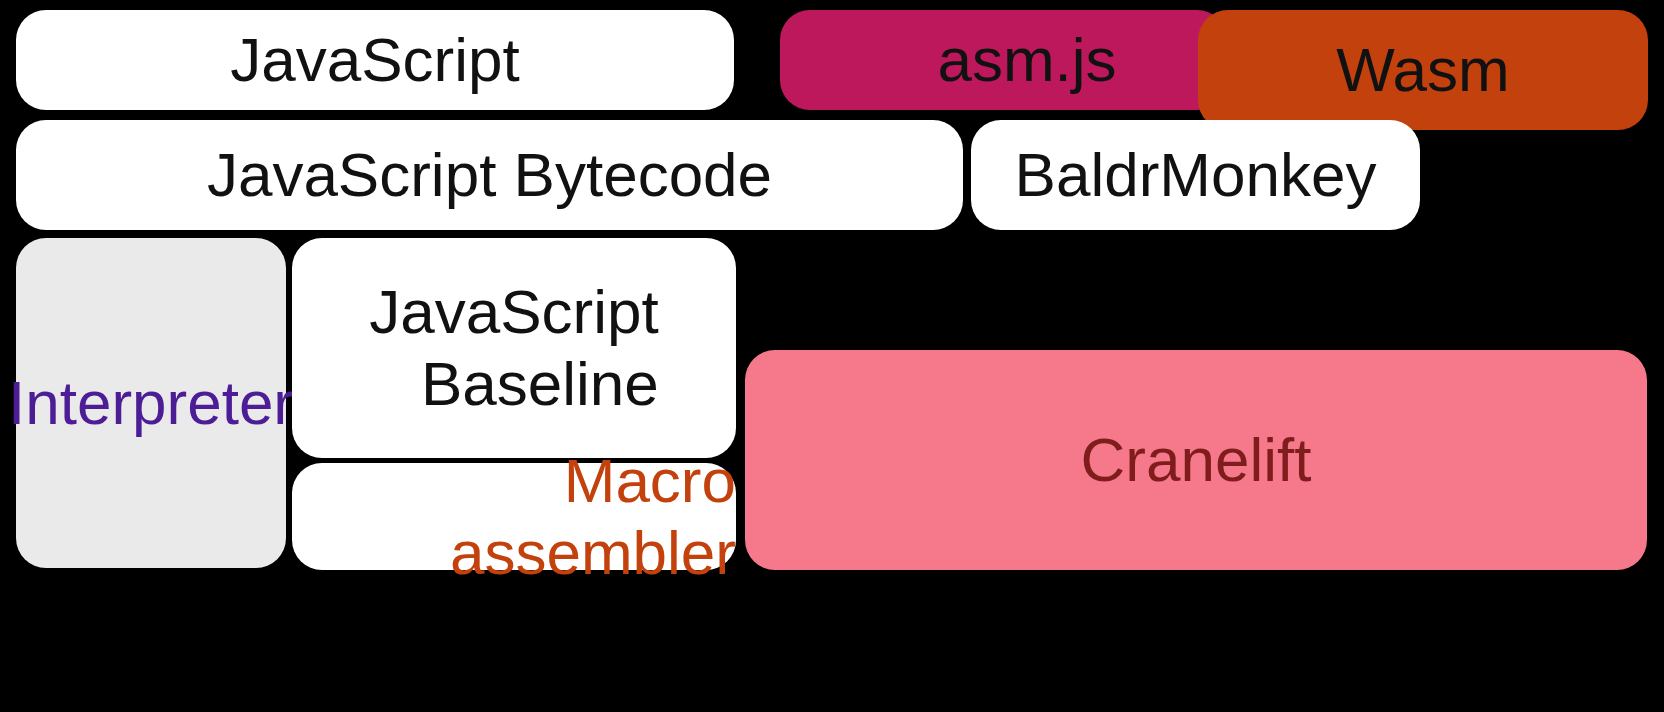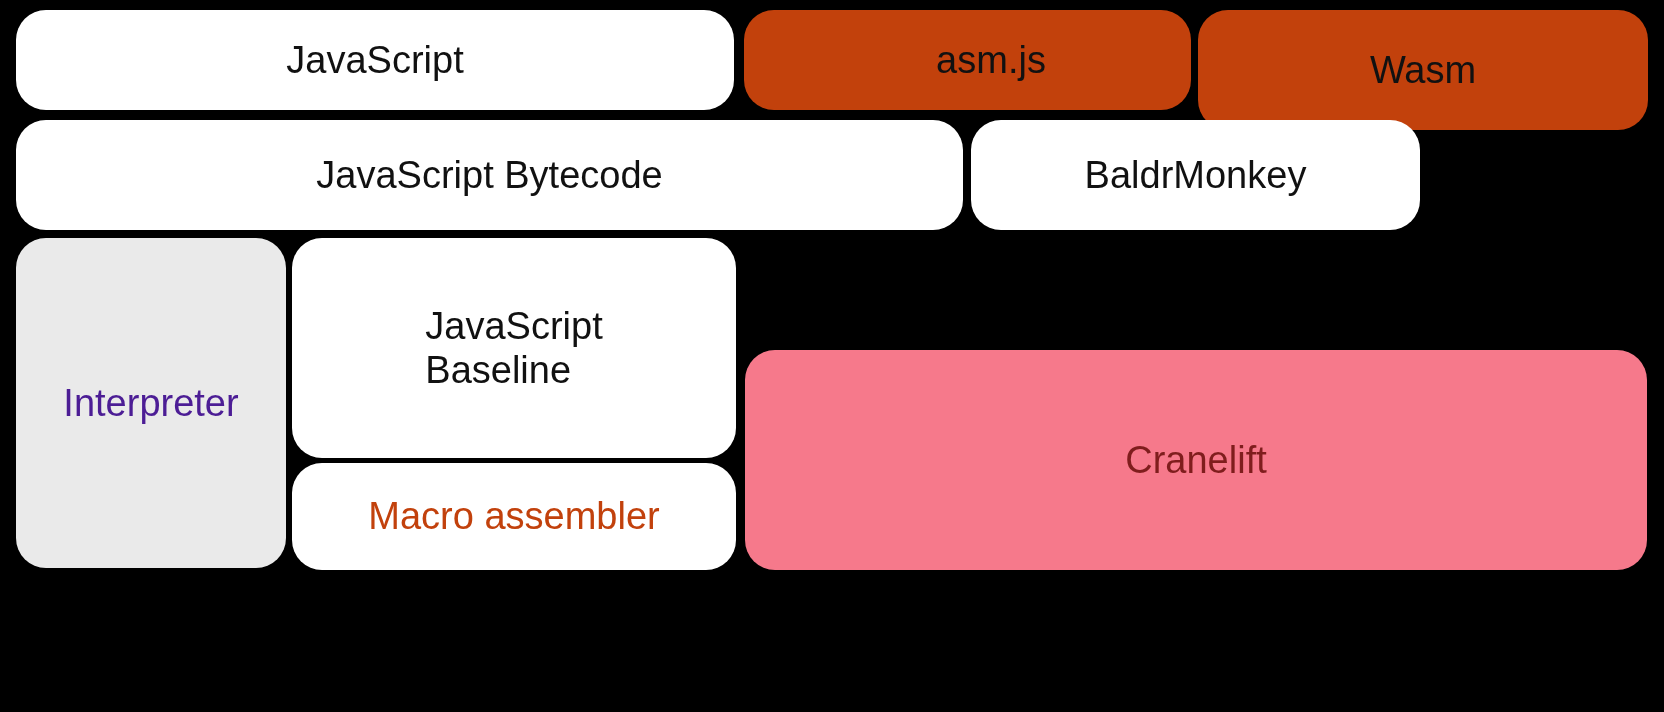--- a/index.html
+++ b/index.html
@@ -16,36 +16,36 @@
   }
   .box {
     position: absolute;
     border-radius: 30px;
     display: flex;
     align-items: center;
     justify-content: center;
     box-sizing: border-box;
   }
   .box-label {
-    font-size: 38px;
+    font-size: 62px;
     line-height: 1.16;
     color: #111111;
-    text-align: left;
+    text-align: right;
     white-space: pre-line;
     letter-spacing: 0px;
   }
 </style>
 </head>
 <body>
 
 <div id="diagram-canvas" style="background: rgb(0, 0, 0);">
     <div class="box" style="left: 16px; top: 10px; width: 718px; height: 100px; background: rgb(255, 255, 255);">
       <span class="box-label" style="color: rgb(17, 17, 17);">JavaScript</span>
     </div>
-    <div class="box" style="left: 744px; top: 10px; width: 447px; height: 100px; background: #c2410c; padding-left: 47px;">
+    <div class="box" style="left: 780px; top: 10px; width: 447px; height: 100px; background: #be185d; padding-left: 47px;">
       <span class="box-label" style="color: rgb(17, 17, 17);">asm.js</span>
     </div>
     <div class="box" style="left: 1198px; top: 10px; width: 450px; height: 120px; background: #c2410c;">
       <span class="box-label" style="color: rgb(17, 17, 17);">Wasm</span>
     </div>
     <div class="box" style="left: 971px; top: 120px; width: 449px; height: 110px; background: rgb(255, 255, 255);">
       <span class="box-label" style="color: rgb(17, 17, 17);">BaldrMonkey</span>
     </div>
     <div class="box" style="left: 16px; top: 120px; width: 947px; height: 110px; background: rgb(255, 255, 255);">
       <span class="box-label" style="color: rgb(17, 17, 17);">JavaScript Bytecode</span>

